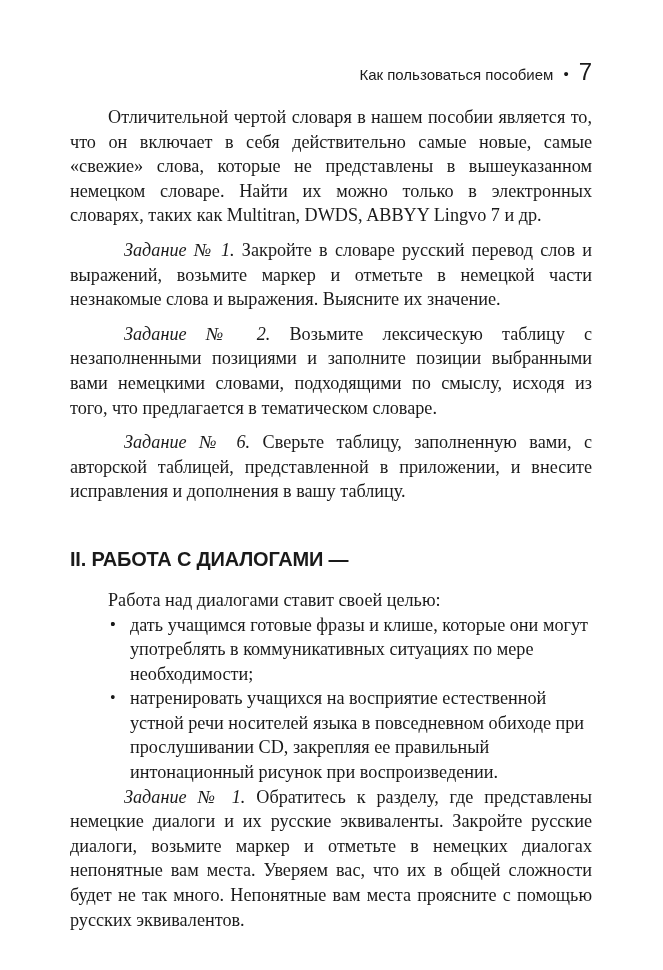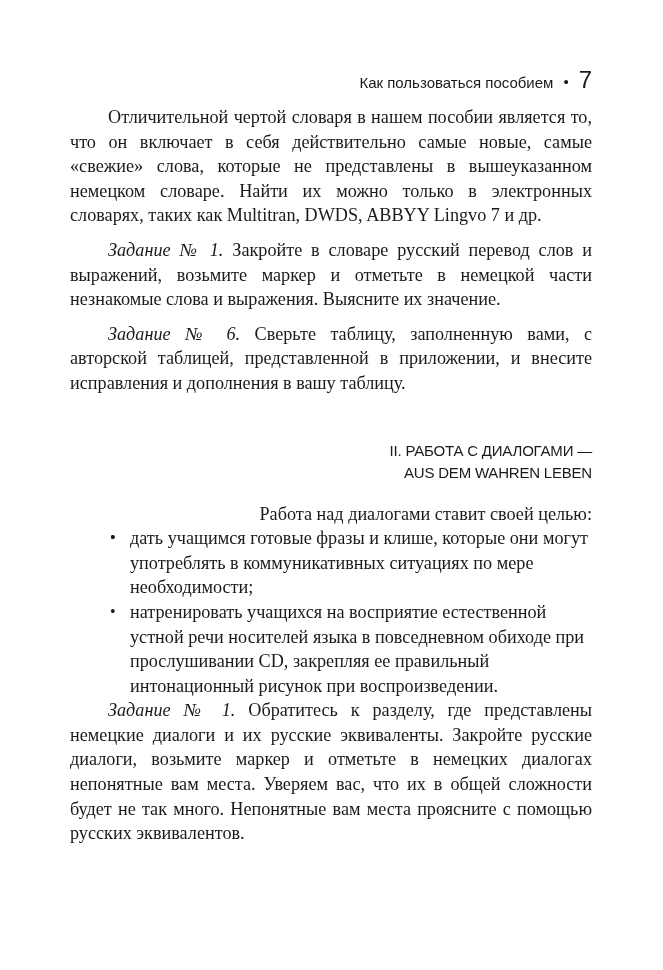--- a/index.html
+++ b/index.html
@@ -1,38 +1,38 @@
 <!DOCTYPE html>
 <html><head>
   <meta charset="utf-8">
   <style>
     html, body { margin: 0; padding: 0; background: #ffffff; }
     body { width: 663px; height: 970px; position: relative; overflow: hidden; color: #1a1a1a; }
     .page { position: absolute; left: 70px; top: 0; width: 522px; }
     .running-head {
-      position: absolute; top: 68px; right: 0; height: 30px;
+      position: absolute; top: 60px; right: 0; height: 30px;
       display: flex; align-items: baseline; gap: 10px;
       font-family: "Liberation Sans", sans-serif; font-size: 15px; color: #1a1a1a;
     }
     .running-head .bullet { font-size: 15px; position: relative; top: -1px; }
     .running-head .page-num { font-size: 24px; font-weight: normal; line-height: 24px; }
     .body {
       position: absolute; top: 105px; left: 0; width: 522px;
       font-family: "Liberation Serif", serif; font-size: 18.2px; line-height: 24.6px;
       text-align: justify; hyphens: manual;
     }
     p { margin: 0; }
     .indent { text-indent: 38px; }
     .gap { margin-top: 10px; }
-    em { font-style: italic; }
+    em { font-style: italic; margin-left: 16px; }
     .heading {
-      font-family: "Liberation Sans", sans-serif; font-weight: normal; font-size: 15px;
-      line-height: 22px; margin-top: 44px; text-align: right; letter-spacing: -0.2px;
+      font-family: "Liberation Sans", sans-serif; font-weight: bold; font-size: 20px;
+      line-height: 22px; margin-top: 44px; text-align: left; letter-spacing: -0.2px;
     }
-    .lead { margin-top: 18px; padding-left: 38px; text-align: right; }
+    .lead { margin-top: 18px; padding-left: 38px; text-align: left; }
     ul.bullets { list-style: none; margin: 0; padding: 0 0 0 60px; }
     ul.bullets li { position: relative; text-align: left; }
     ul.bullets li .dot {
       position: absolute; left: -20px; top: 0; font-size: 16px;
     }
     .task-after-list { margin-top: 0; }
   </style>
 </head>
 <body>
 
@@ -40,25 +40,25 @@
   <div class="running-head">
     <span>Как пользоваться пособием</span>
     <span class="bullet">•</span>
     <span class="page-num">7</span>
   </div>
 
   <div class="body">
     <p class="indent">Отличительной чертой словаря в нашем пособии является то, что он включает в себя действительно самые новые, самые «свежие» слова, которые не представлены в вышеуказанном немецком словаре. Найти их можно только в электронных словарях, таких как Multitran, DWDS, ABBYY Lingvo 7 и др.</p>
 
     <p class="indent gap"><em>Задание № 1.</em><span> Закройте в словаре русский перевод слов и выражений, возьмите маркер и отметьте в немецкой части незнакомые слова и выражения. Выясните их значение.</span></p>
+    <p class="indent gap"><em>Задание № 2.</em><span> Возьмите лексическую таблицу с незаполненными позициями и заполните позиции выбранными вами немецкими словами, подходящими по смыслу, исходя из того, что предлагается в тематическом словаре.</span></p>
     <p class="indent gap"><em>Задание № 6.</em><span> Сверьте таблицу, заполненную вами, с авторской таблицей, представленной в приложении, и внесите исправления и дополнения в вашу таблицу.</span></p>
 
     <div class="heading">
       <div>II. РАБОТА С ДИАЛОГАМИ —</div>
-      <div>AUS DEM WAHREN LEBEN</div>
     </div>
 
     <p class="lead">Работа над диалогами ставит своей целью:</p>
     <ul class="bullets">
       <li><span class="dot">•</span></li>
       <li><span class="dot">•</span><span>дать учащимся готовые фразы и клише, которые они могут употреблять в коммуникативных ситуациях по мере необходимости;</span></li>
       <li><span class="dot">•</span><span>натренировать учащихся на восприятие естественной устной речи носителей языка в повседневном обиходе при прослушивании CD, закрепляя ее правильный интонационный рисунок при воспроизведении.</span></li>
     </ul>
 
     <p class="indent task-after-list"><em>Задание № 1.</em><span> Обратитесь к разделу, где представлены немецкие диалоги и их русские эквиваленты. Закройте русские диалоги, возьмите маркер и отметьте в немецких диалогах непонятные вам места. Уверяем вас, что их в общей сложности будет не так много. Непонятные вам места проясните с помощью русских эквивалентов.</span></p>

